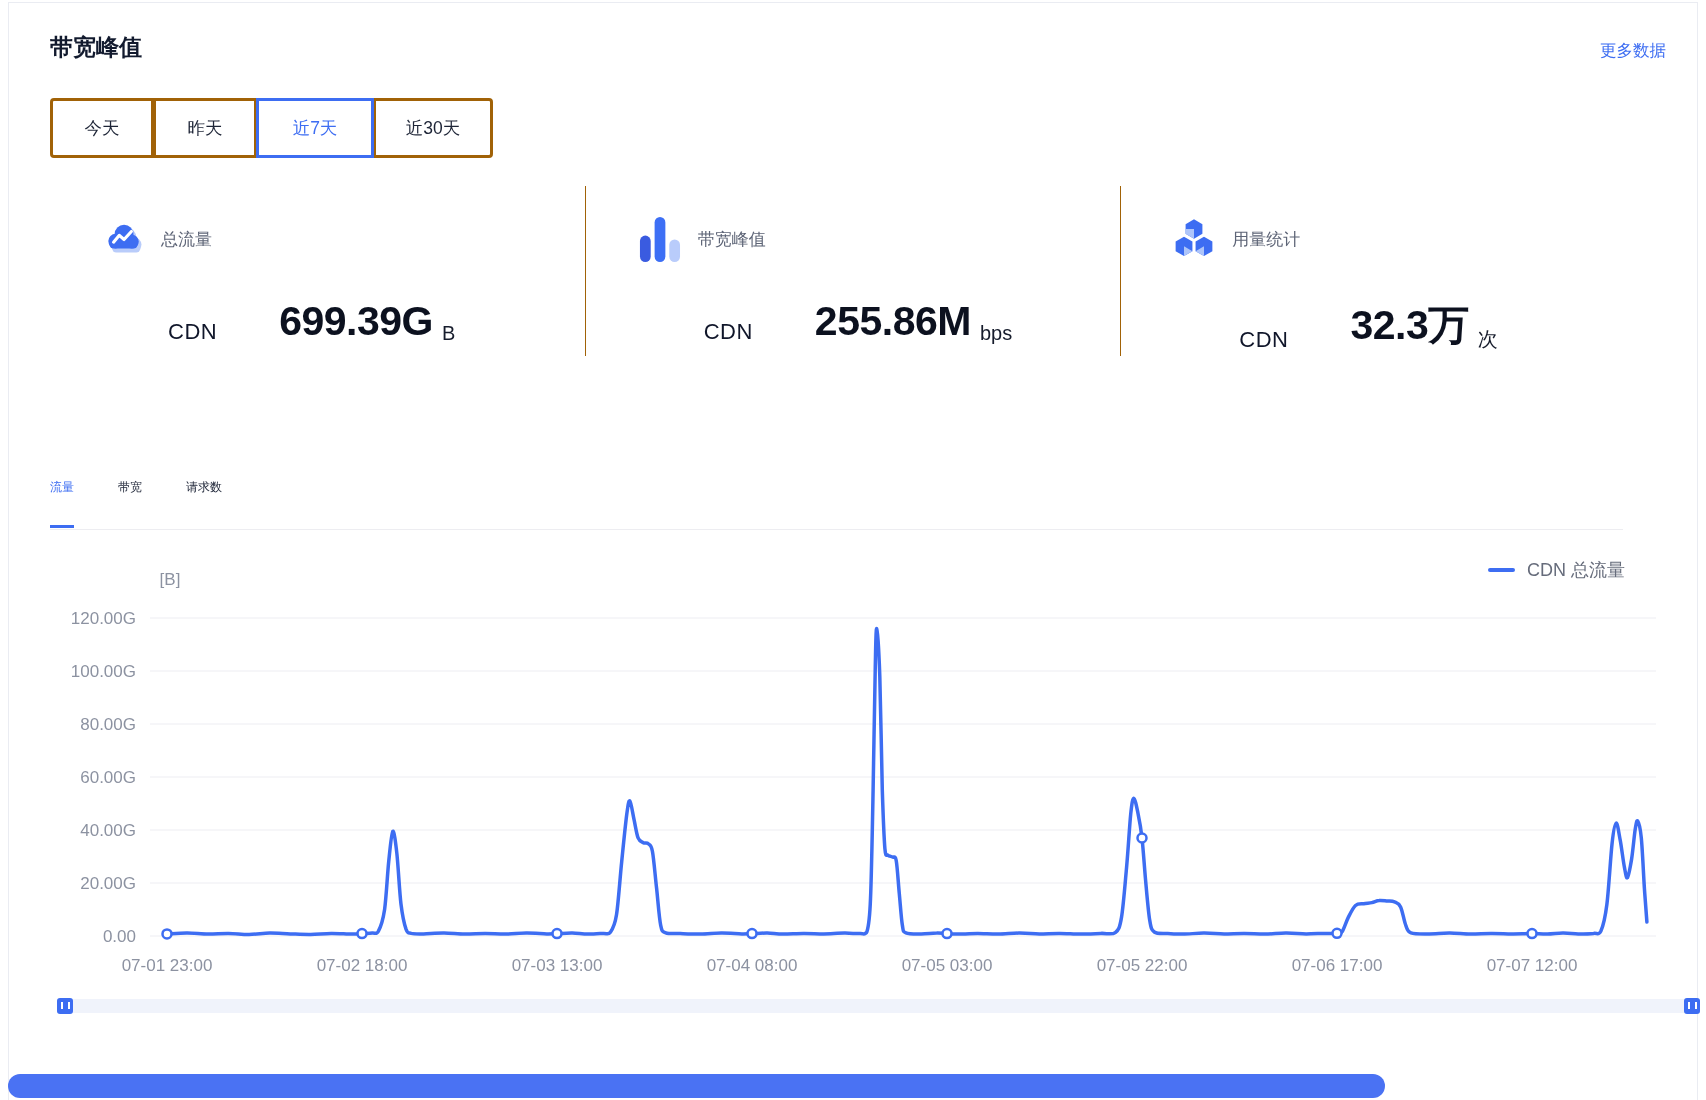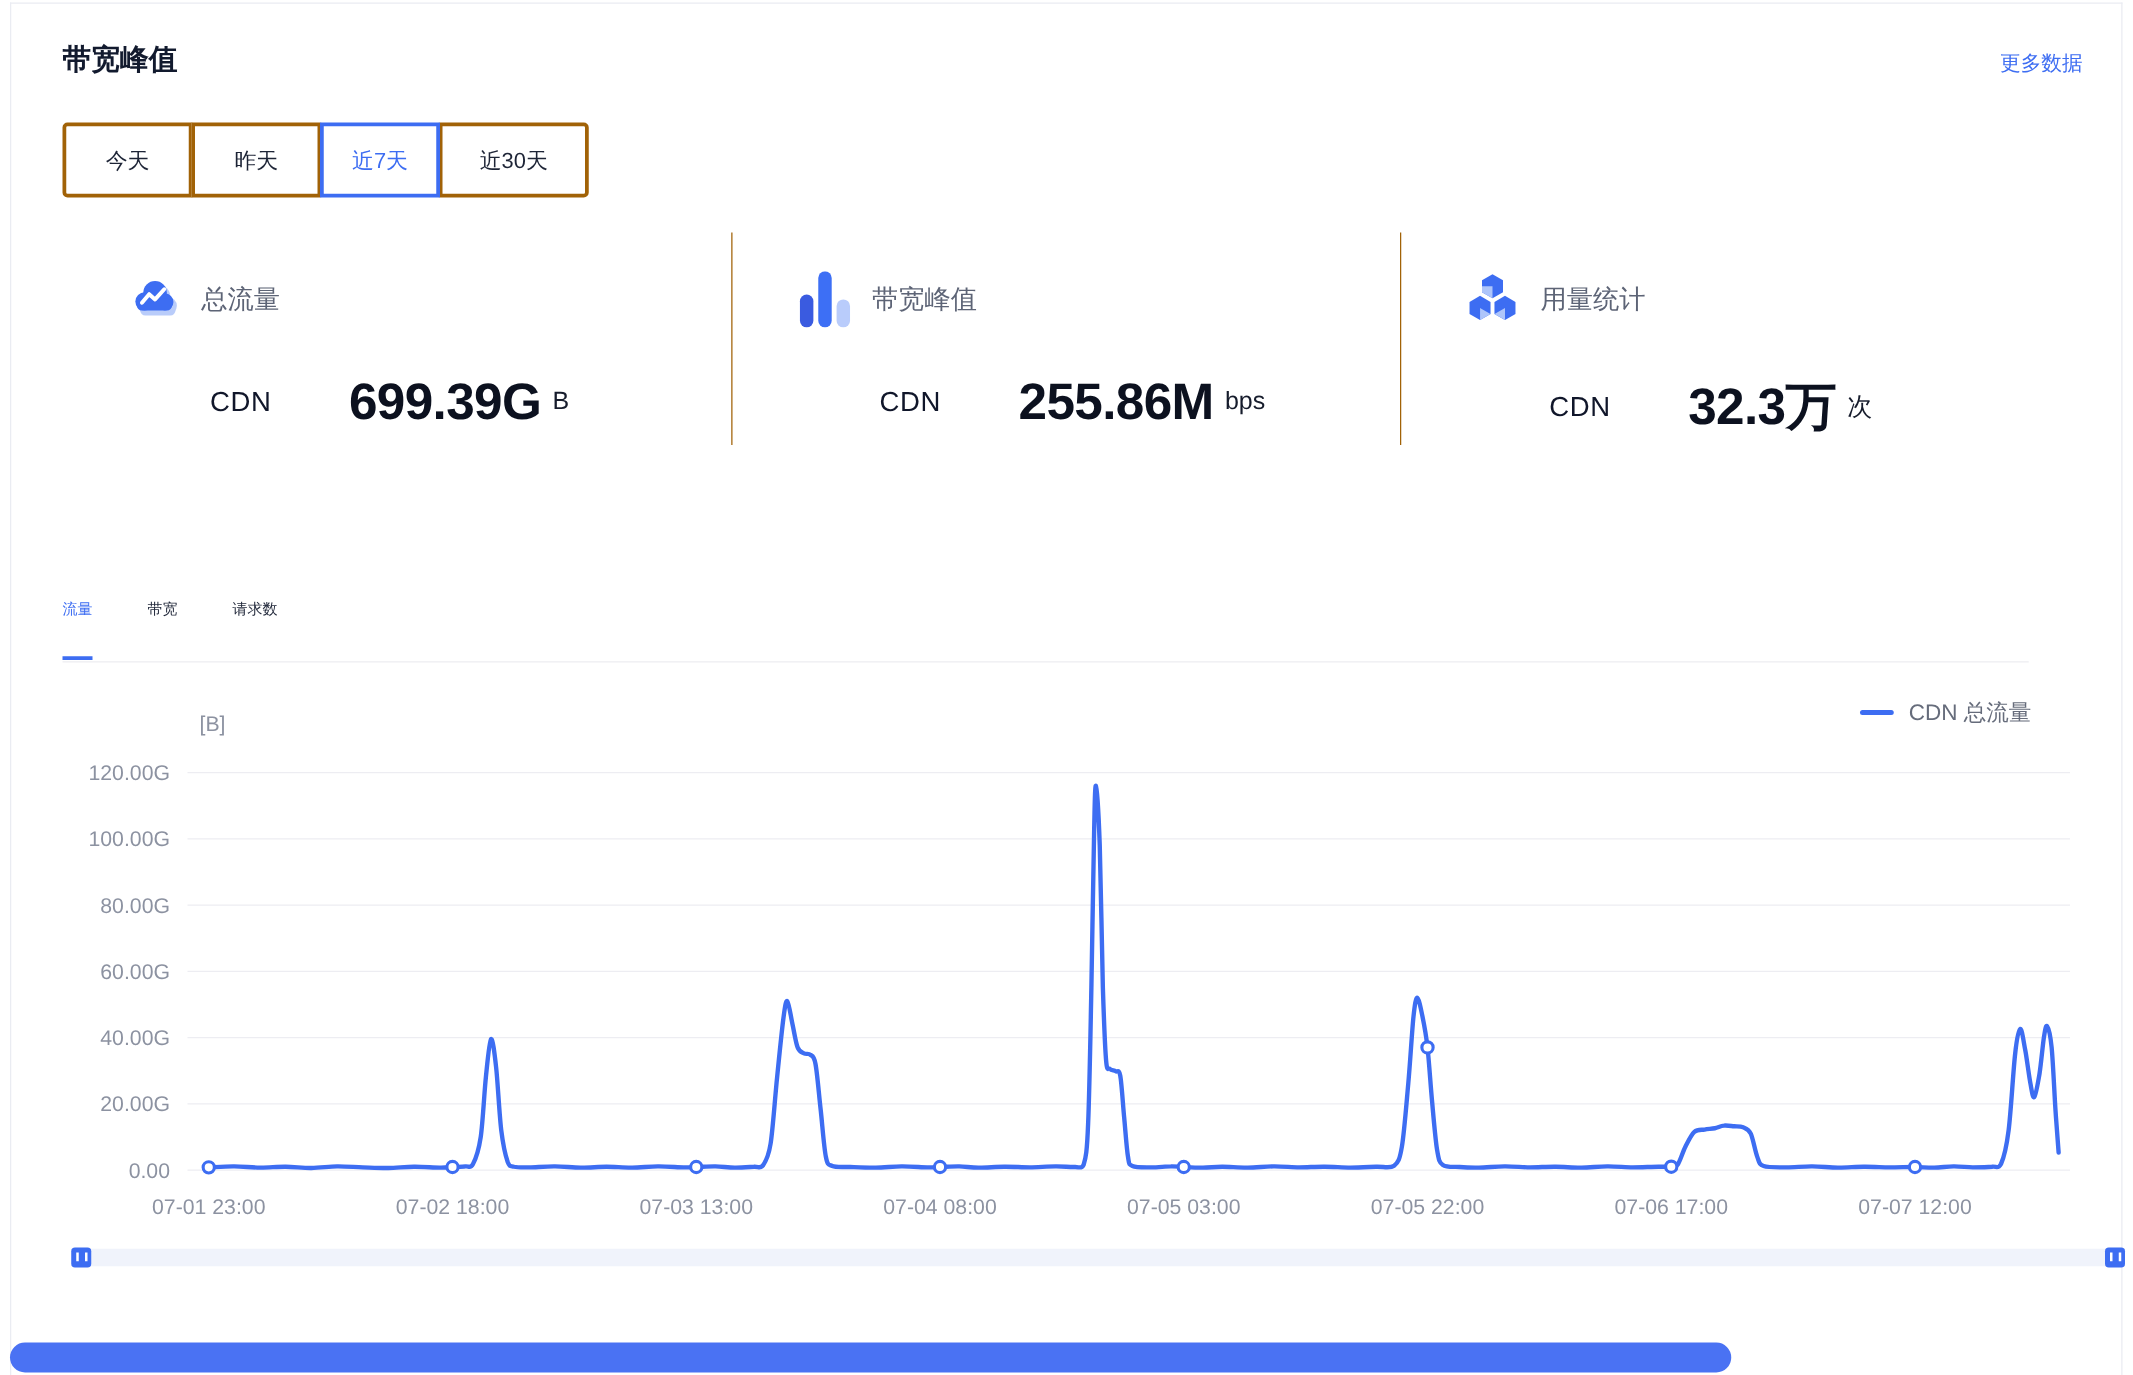--- a/index.html
+++ b/index.html
@@ -20,31 +20,31 @@
     position:absolute; right:40px; top:40px; font-size:16.5px; color:#3d6df2; cursor:pointer;
   }
   
   .range-group { position:absolute; left:50px; top:98px; display:flex; }
   .range-btn {
     border:3px solid #a16207; margin-left:-1px; background:#fff; cursor:pointer;
     font-size:17.5px; color:#1d2436; padding:15px 0; width:104px; text-align:center;
     position:relative; font-family:"Liberation Sans", sans-serif;
   }
   .range-btn:first-child { border-radius:4px 0 0 4px; margin-left:0; }
-  .range-btn:nth-child(3) { width:96px; }
+  .range-btn:nth-child(3) { width:118px; }
   .range-btn:last-child { border-radius:0 4px 4px 0; width:120px; }
   .range-btn.active { color:#3d6df2; border-color:#3d6df2; z-index:2; }
   
   .stats { position:absolute; left:50px; top:186px; width:1606px; height:170px; display:flex; }
   .stat { flex:1; padding-left:52px; }
   .stat + .stat { border-left:1px solid #a16207; }
   .stat-head { display:flex; align-items:center; gap:17px; margin-top:30px; height:46px; }
   .stat-head svg { display:block; }
-  .stat-label { font-size:21px; color:#5d6476; }
-  .stat-value-row { margin-top:36px; padding-left:66px; display:flex; align-items:center; }
+  .stat-label { font-size:17px; color:#5d6476; }
+  .stat-value-row { margin-top:36px; padding-left:66px; display:flex; align-items:flex-end; }
   .stat-product { font-size:22px; color:#10162a; letter-spacing:0.5px; }
   .stat-value { font-size:41px; font-weight:700; color:#0c111f; margin-left:62px; letter-spacing:-0.5px; }
   .stat-unit { font-size:20px; color:#161c2c; margin-left:9px; }
   
   .chart-tabs { position:absolute; left:50px; top:476px; display:flex; gap:44px; }
   .ctab {
     font-size:12px; color:#242b3d; line-height:22px; padding-bottom:30px;
     position:relative; cursor:pointer;
   }
   .ctab.active { color:#3d6df2; }

